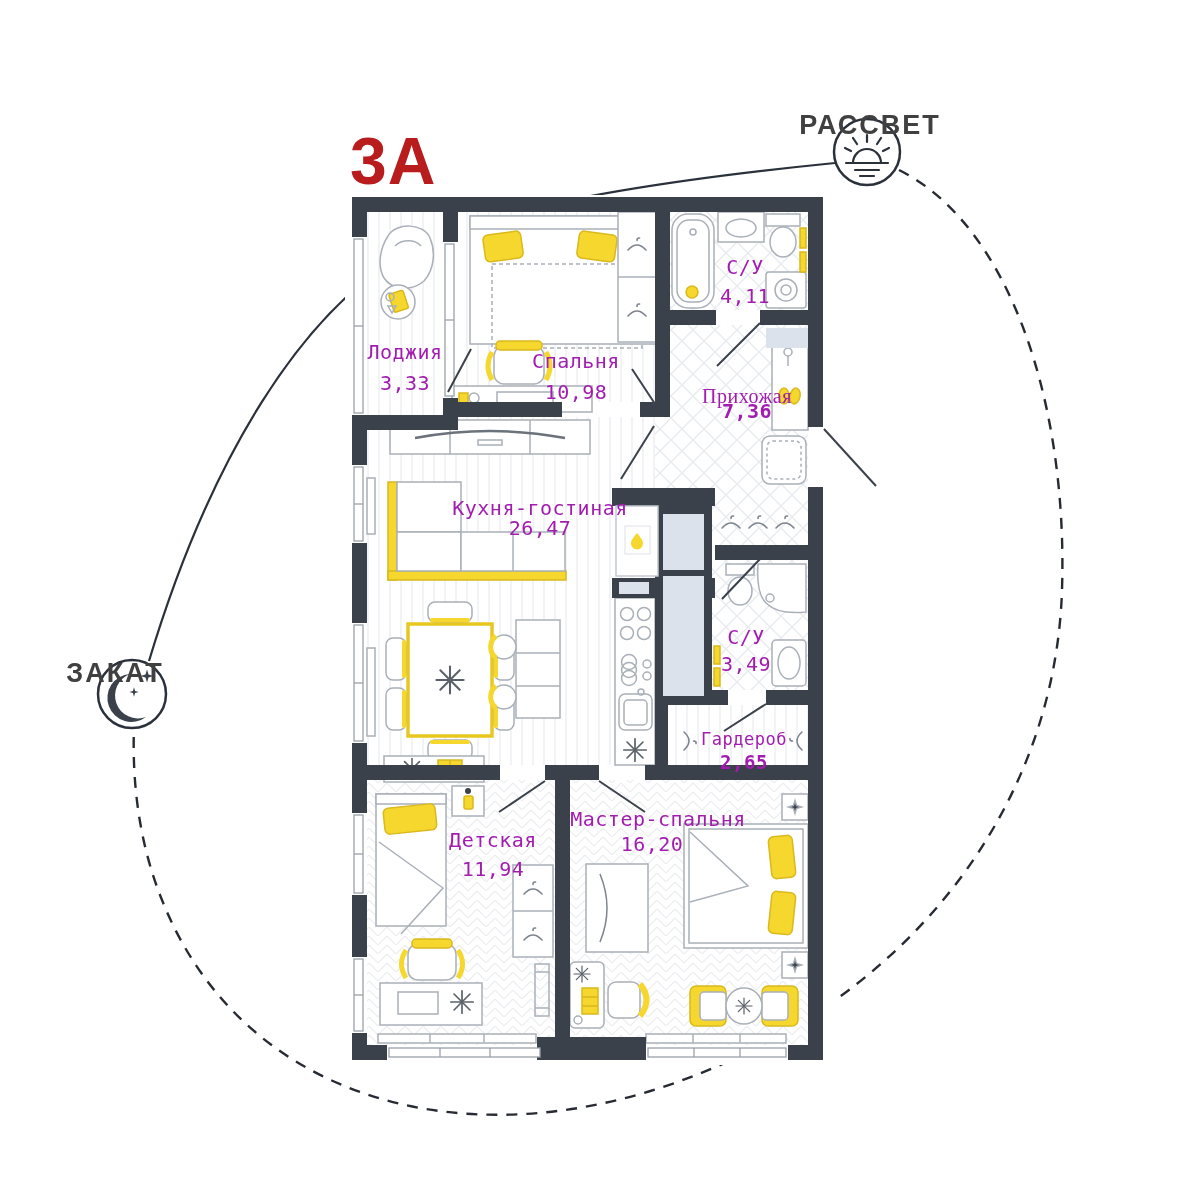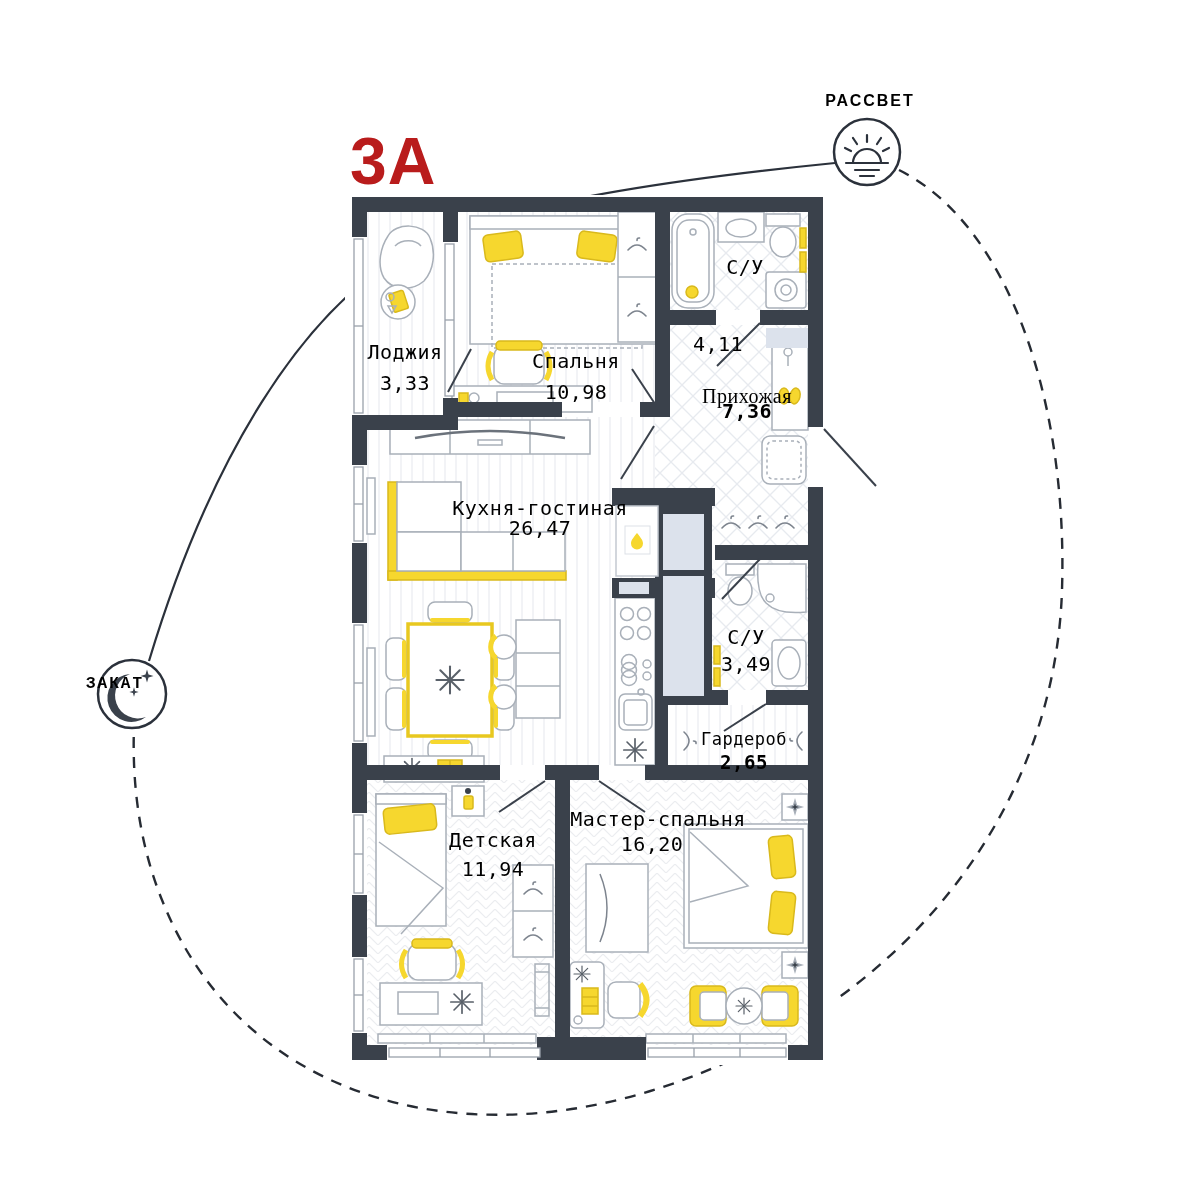--- a/index.html
+++ b/index.html
@@ -1,26 +1,26 @@
 <!DOCTYPE html>
 <html><head>
 <meta charset="utf-8">
 <style>
   html,body{margin:0;padding:0;background:#ffffff;}
   .stage{position:relative;width:1200px;height:1200px;background:#ffffff;overflow:hidden;
          font-family:"DejaVu Sans Mono", monospace;}
   .stage svg{position:absolute;left:0;top:0;}
   .lbl{position:absolute;transform:translate(-50%,-50%);white-space:nowrap;
-       font-family:"DejaVu Sans Mono", monospace;font-size:20px;color:#000000;
+       font-family:"DejaVu Sans Mono", monospace;font-size:20px;color:#a21caf;
        letter-spacing:.5px;}
   .plan-title{position:absolute;left:350px;top:128px;font-family:Liberation Sans, sans-serif;
        font-weight:700;font-size:66px;color:#b91c1c;letter-spacing:1px;line-height:1;}
   .compass-lbl{position:absolute;transform:translate(-50%,-50%);
-       font-family:"Liberation Sans", sans-serif;font-weight:600;font-size:16px;
-       color:#000000;letter-spacing:2px;white-space:nowrap;}
+       font-family:"Liberation Sans", sans-serif;font-weight:600;font-size:27px;
+       color:#404040;letter-spacing:2px;white-space:nowrap;margin-top:24px;}
 </style>
 </head>
 <body>
 
 <div class="stage">
 
 <svg width="1200" height="1200" viewBox="0 0 1200 1200">
   <defs>
     <pattern id="pv" width="11" height="11" patternUnits="userSpaceOnUse">
       <rect width="11" height="11" fill="#ffffff"></rect>
@@ -358,30 +358,30 @@
     <circle cx="132" cy="694" r="34" fill="#ffffff" stroke="#2b313b" stroke-width="2.5"></circle>
     <path d="M130,674 A24,24 0 1 0 146,717 A19,19 0 1 1 130,674 Z" fill="#3a414b"></path>
     <use href="#star4" x="147" y="676"></use>
     <use href="#star4" transform="translate(134 692) scale(0.72)"></use>
   </g>
 </svg>
 
 <div class="plan-title">3А</div>
 
 <div class="compass-lbl" style="left:870px;top:101px;">РАССВЕТ</div>
-<div class="compass-lbl" style="left:115px;top:684px;font-family:Liberation Mono, monospace;">ЗАКАТ</div>
+<div class="compass-lbl" style="left:115px;top:649px;">ЗАКАТ</div>
 
 <div class="lbl" style="left:405px;top:352px;">Лоджия</div>
 <div class="lbl" style="left:405px;top:383px;">3,33</div>
 
 <div class="lbl" style="left:576px;top:361px;">Спальня</div>
 <div class="lbl" style="left:576px;top:392px;">10,98</div>
 
 <div class="lbl" style="left:745px;top:267px;">С/У</div>
-<div class="lbl" style="left:718px;top:296px;margin-top:48px;">4,11</div>
+<div class="lbl" style="left:745px;top:296px;">4,11</div>
 
 <div class="lbl" style="left:747px;top:396px;font-family:Liberation Serif, serif;">Прихожая</div>
 <div class="lbl" style="left:747px;top:411px;font-weight:bold;">7,36</div>
 
 <div class="lbl" style="left:540px;top:508px;">Кухня-гостиная</div>
 <div class="lbl" style="left:540px;top:528px;">26,47</div>
 
 <div class="lbl" style="left:746px;top:637px;">С/У</div>
 <div class="lbl" style="left:746px;top:664px;">3,49</div>
 

